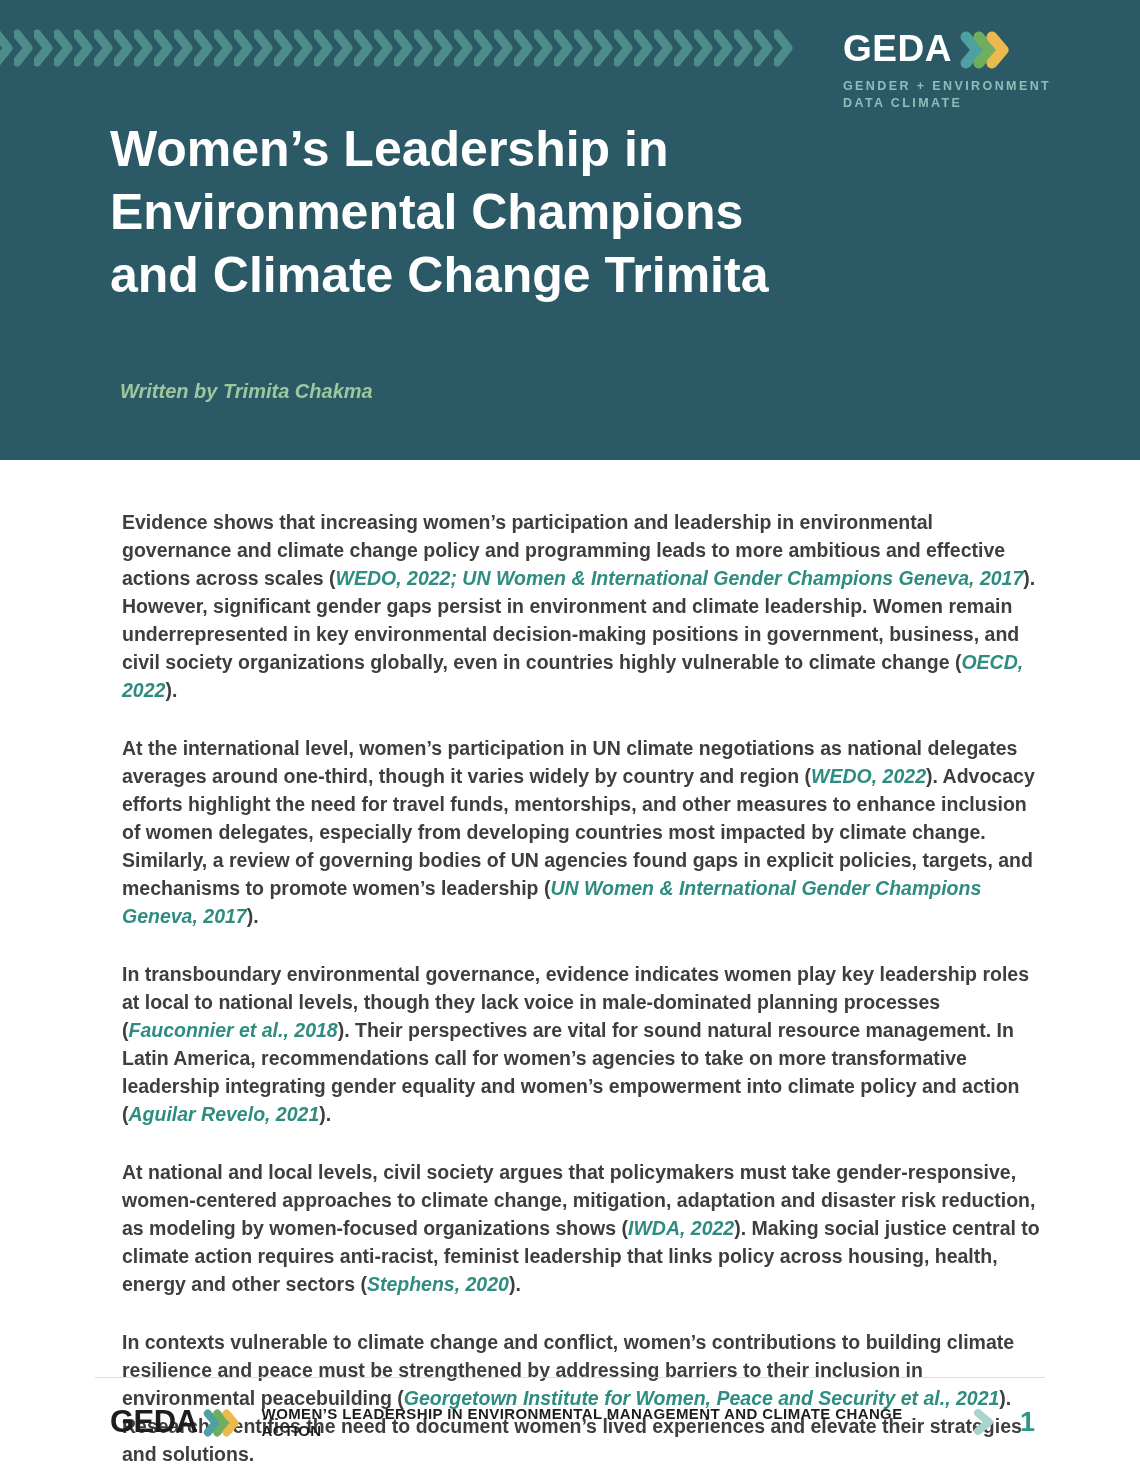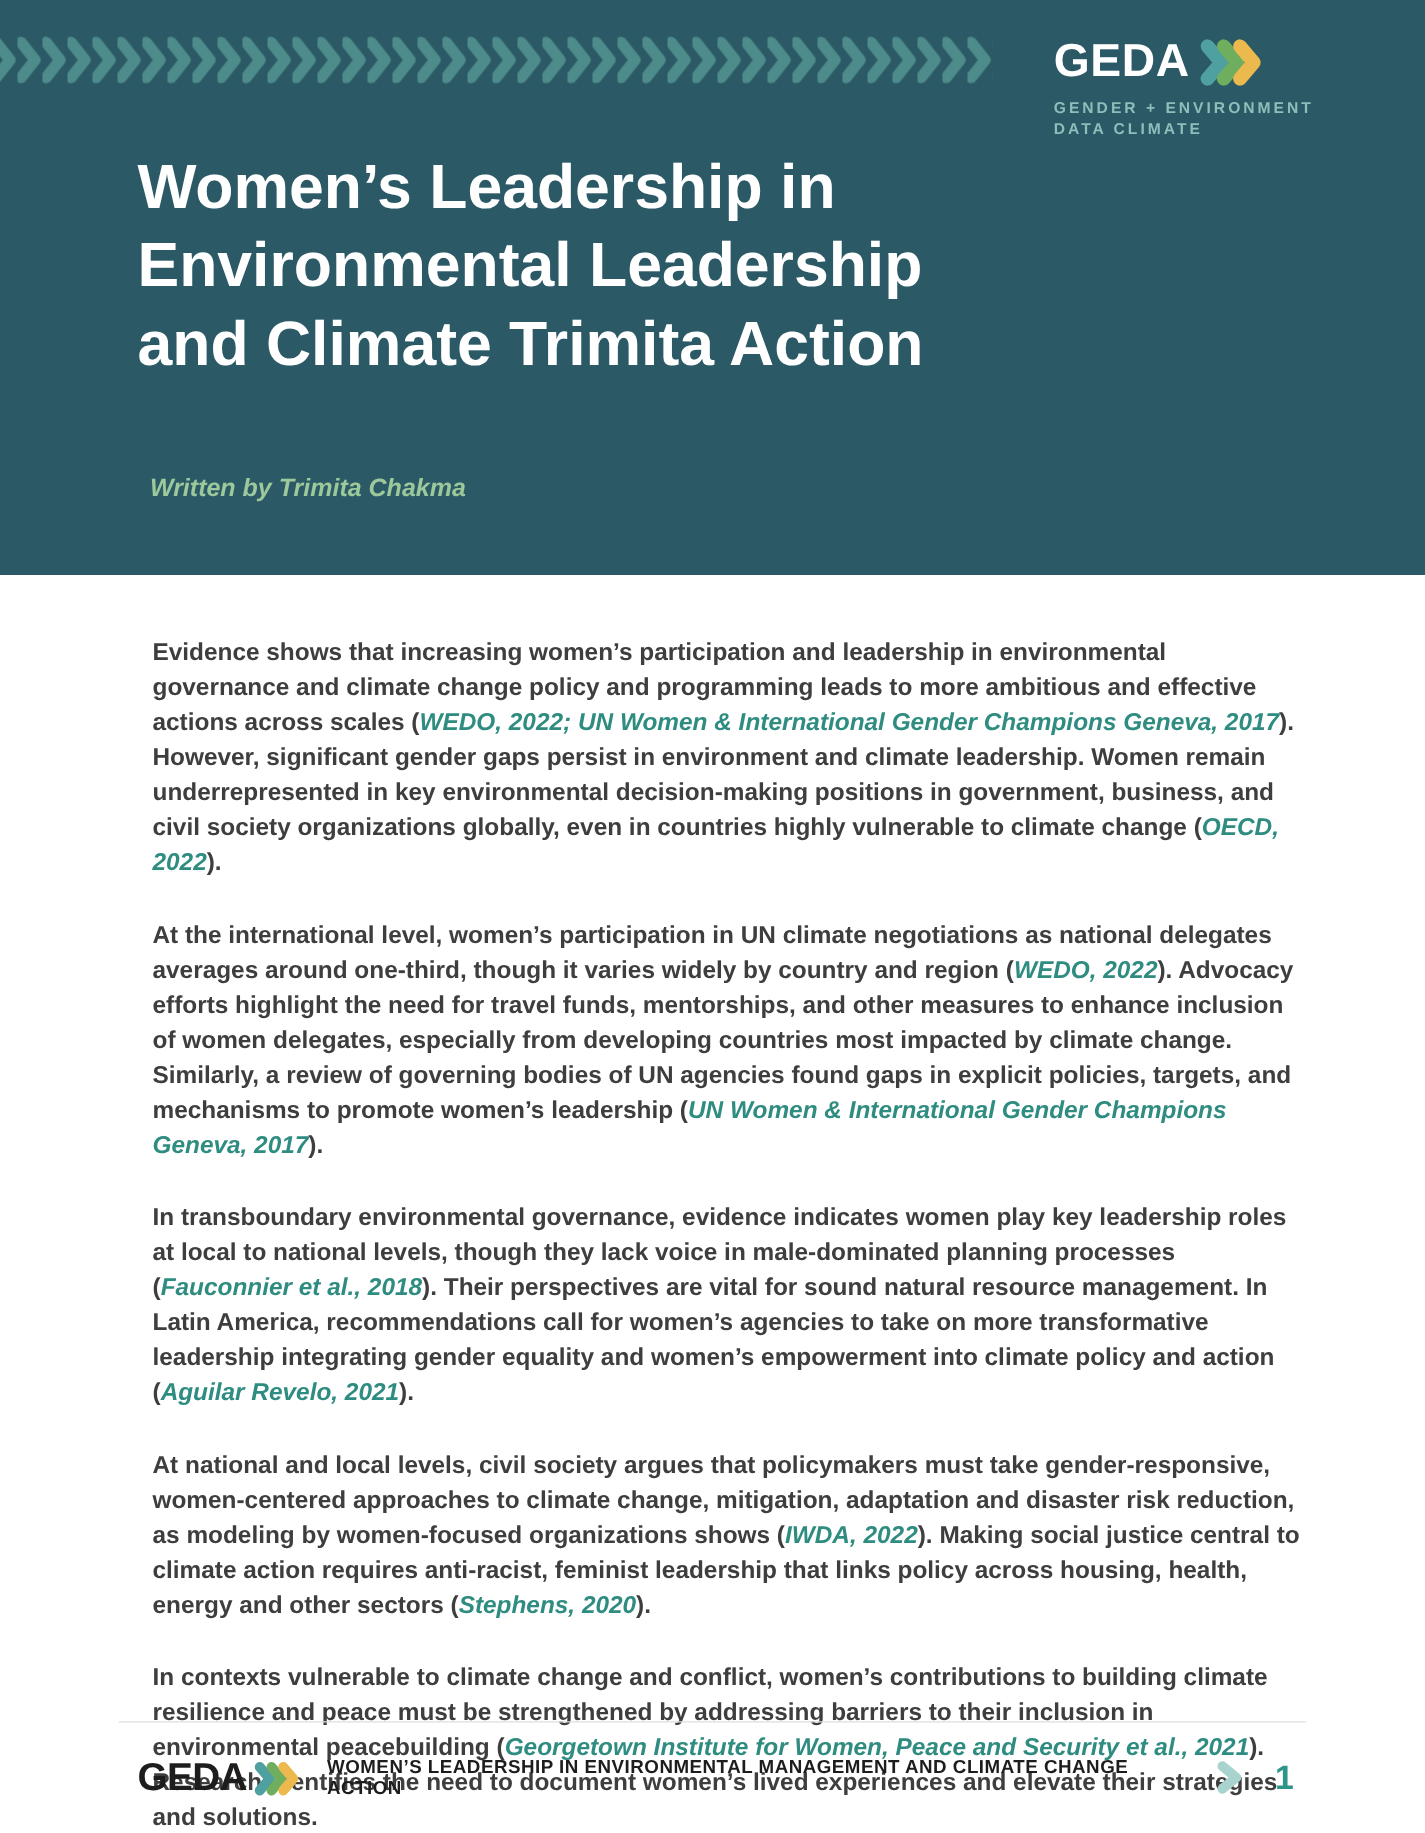--- a/index.html
+++ b/index.html
@@ -144,22 +144,22 @@
         </svg>
       </div>
       <div class="logo-tagline">
         <div>GENDER + ENVIRONMENT</div>
         <div>DATA CLIMATE</div>
       </div>
     </div>
 
     <h1 class="page-title">
       <div>Women’s Leadership in</div>
-      <div>Environmental Leadership</div>
-      <div>and Climate Trimita Action</div>
+      <div>Environmental Champions</div>
+      <div>and Climate Change Trimita</div>
     </h1>
 
 
     <div class="author">Written by Trimita Chakma</div>
   </div>
 
   <div class="body-content">
       <p class="para"><span>Evidence shows that increasing women’s participation and leadership in environmental governance and climate change policy and programming leads to more ambitious and effective actions across scales (</span><span class="citation">WEDO, 2022; UN Women &amp; International Gender Champions Geneva, 2017</span><span>). However, significant gender gaps persist in environment and climate leadership. Women remain underrepresented in key environmental decision-making positions in government, business, and civil society organizations globally, even in countries highly vulnerable to climate change (</span><span class="citation">OECD, 2022</span><span>).</span></p>
       <p class="para"><span>At the international level, women’s participation in UN climate negotiations as national delegates averages around one-third, though it varies widely by country and region (</span><span class="citation">WEDO, 2022</span><span>). Advocacy efforts highlight the need for travel funds, mentorships, and other measures to enhance inclusion of women delegates, especially from developing countries most impacted by climate change. Similarly, a review of governing bodies of UN agencies found gaps in explicit policies, targets, and mechanisms to promote women’s leadership (</span><span class="citation">UN Women &amp; International Gender Champions Geneva, 2017</span><span>).</span></p>
       <p class="para"><span>In transboundary environmental governance, evidence indicates women play key leadership roles at local to national levels, though they lack voice in male-dominated planning processes (</span><span class="citation">Fauconnier et al., 2018</span><span>). Their perspectives are vital for sound natural resource management. In Latin America, recommendations call for women’s agencies to take on more transformative leadership integrating gender equality and women’s empowerment into climate policy and action (</span><span class="citation">Aguilar Revelo, 2021</span><span>).</span></p>

